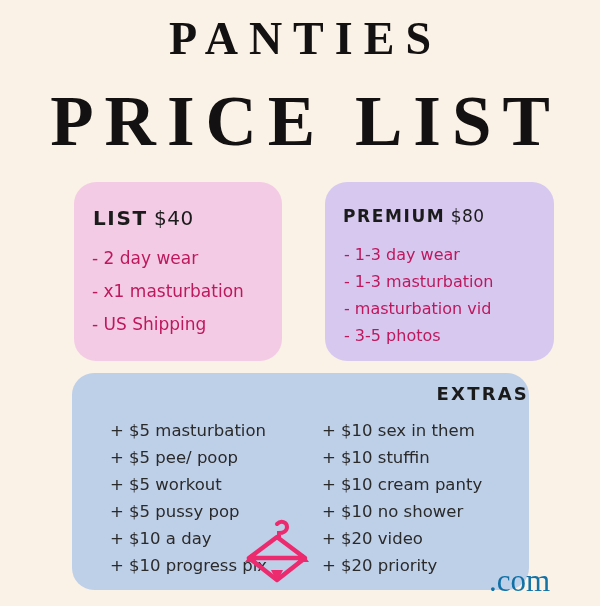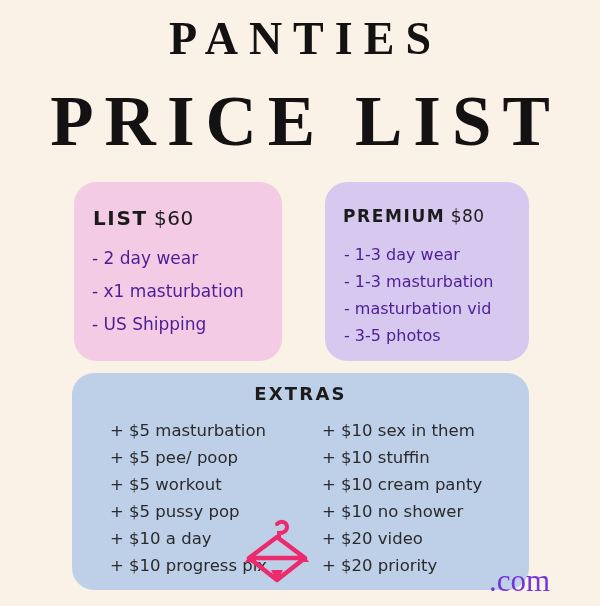--- a/index.html
+++ b/index.html
@@ -60,21 +60,21 @@
   .card-basic {
     left: 74px;
     top: 182px;
     width: 208px;
     height: 179px;
     background: #f4cbe5;
   }
   .card-premium {
     left: 325px;
     top: 182px;
-    width: 204px;
+    width: 229px;
     height: 179px;
     background: #d7c8f0;
   }
   .card-extras {
     left: 72px;
     top: 373px;
     width: 457px;
     height: 217px;
     background: #becfe8;
   }
@@ -104,21 +104,21 @@
     left: 18px;
     top: 24px;
     font-size: 17px;
   }
 
   .feature-list {
     list-style: none;
     margin: 0;
     padding: 0;
     position: absolute;
-    color: #4c1d95;
+    color: #be185d;
     font-family: "DejaVu Sans", "Liberation Sans", sans-serif;
   }
   .basic-list {
     left: 18px;
     top: 60px;
     font-size: 17px;
     line-height: 33px;
   }
   .premium-list {
     left: 19px;
@@ -129,21 +129,21 @@
   .feature-list li {
     white-space: nowrap;
   }
 
   
   .extras-heading {
     position: absolute;
     left: 0;
     top: 10px;
     width: 457px;
-    text-align: center;
+    text-align: right;
     font-family: "DejaVu Sans", "Liberation Sans", sans-serif;
     font-weight: 700;
     font-size: 18px;
     letter-spacing: 2.2px;
     color: #1b1b1b;
   }
   .extras-cols {
     position: absolute;
     top: 44px;
     left: 0;
@@ -185,21 +185,21 @@
     letter-spacing: 0px;
     line-height: 44px;
     white-space: nowrap;
   }
   .wm-dotcom {
     position: absolute;
     left: 489px;
     top: 565px;
     font-family: "Liberation Serif", "DejaVu Serif", serif;
     font-size: 31px;
-    color: #6d28d9;
+    color: #0369a1;
     opacity: 0.93;
     line-height: 31px;
     white-space: nowrap;
   }
   .wm-logo {
     position: absolute;
     left: 243px;
     top: 518px;
     width: 68px;
     height: 66px;
@@ -209,21 +209,21 @@
 <body>
 
 <div class="title-block">
   <div class="title-line title-line-1">PANTIES</div>
   <div class="title-line title-line-2">PRICE LIST</div>
 </div>
 
 <div class="card card-basic">
   <div class="card-heading basic-heading">
     <span class="tier">LIST</span>
-    <span class="price">$60</span>
+    <span class="price">$40</span>
   </div>
   <ul class="feature-list basic-list">
     <li>- 2 day wear</li>
     <li>- x1  masturbation</li>
     <li>- US Shipping</li>
   </ul>
 </div>
 
 <div class="card card-premium">
   <div class="card-heading premium-heading">

